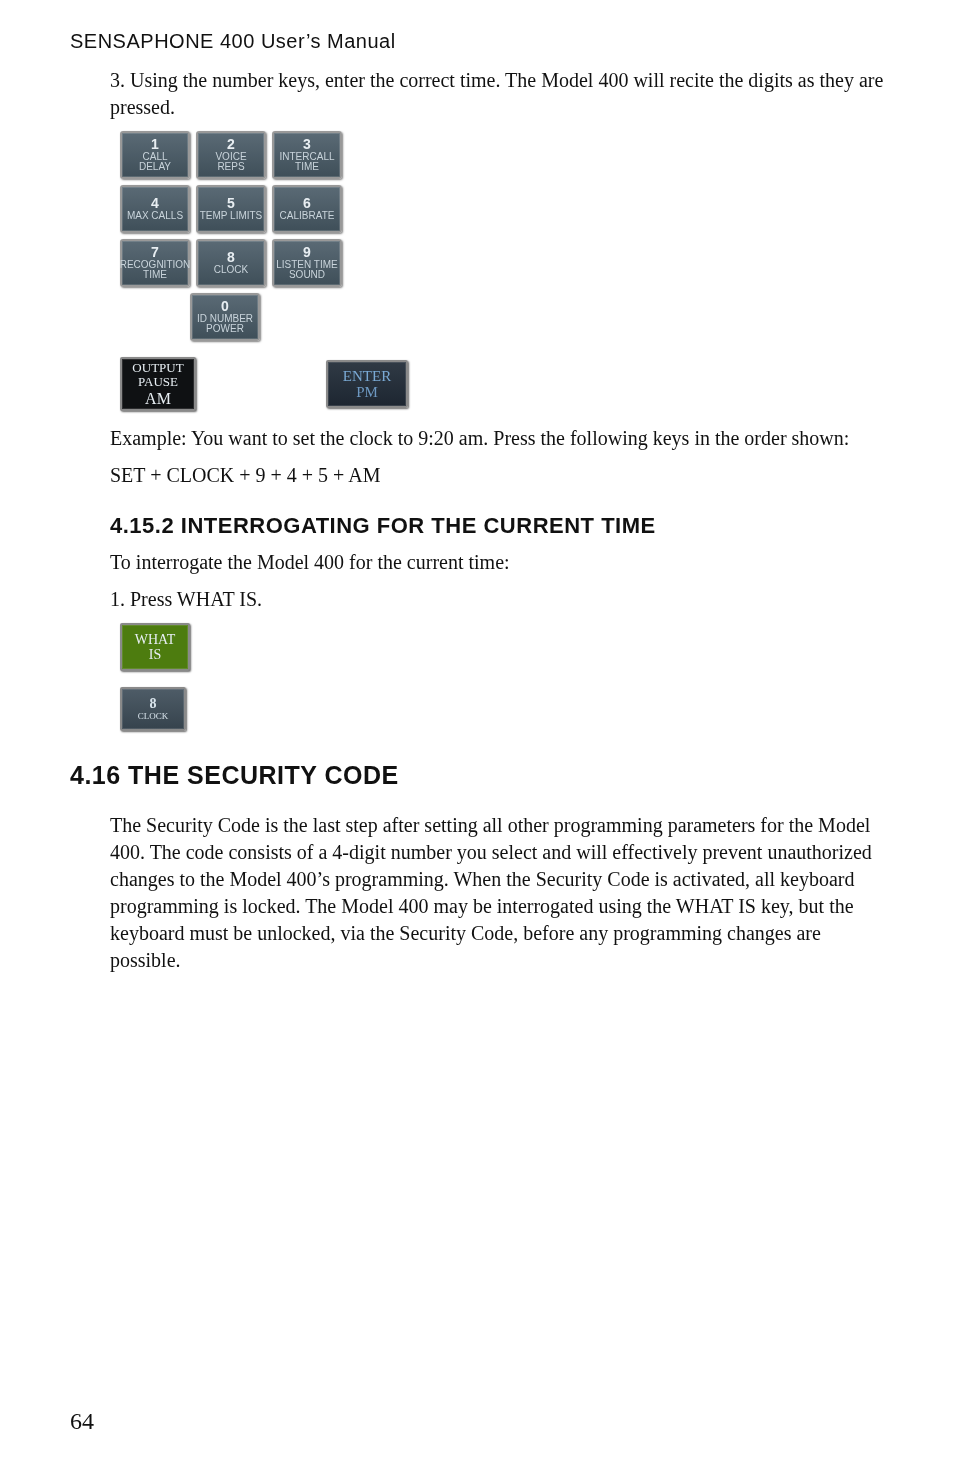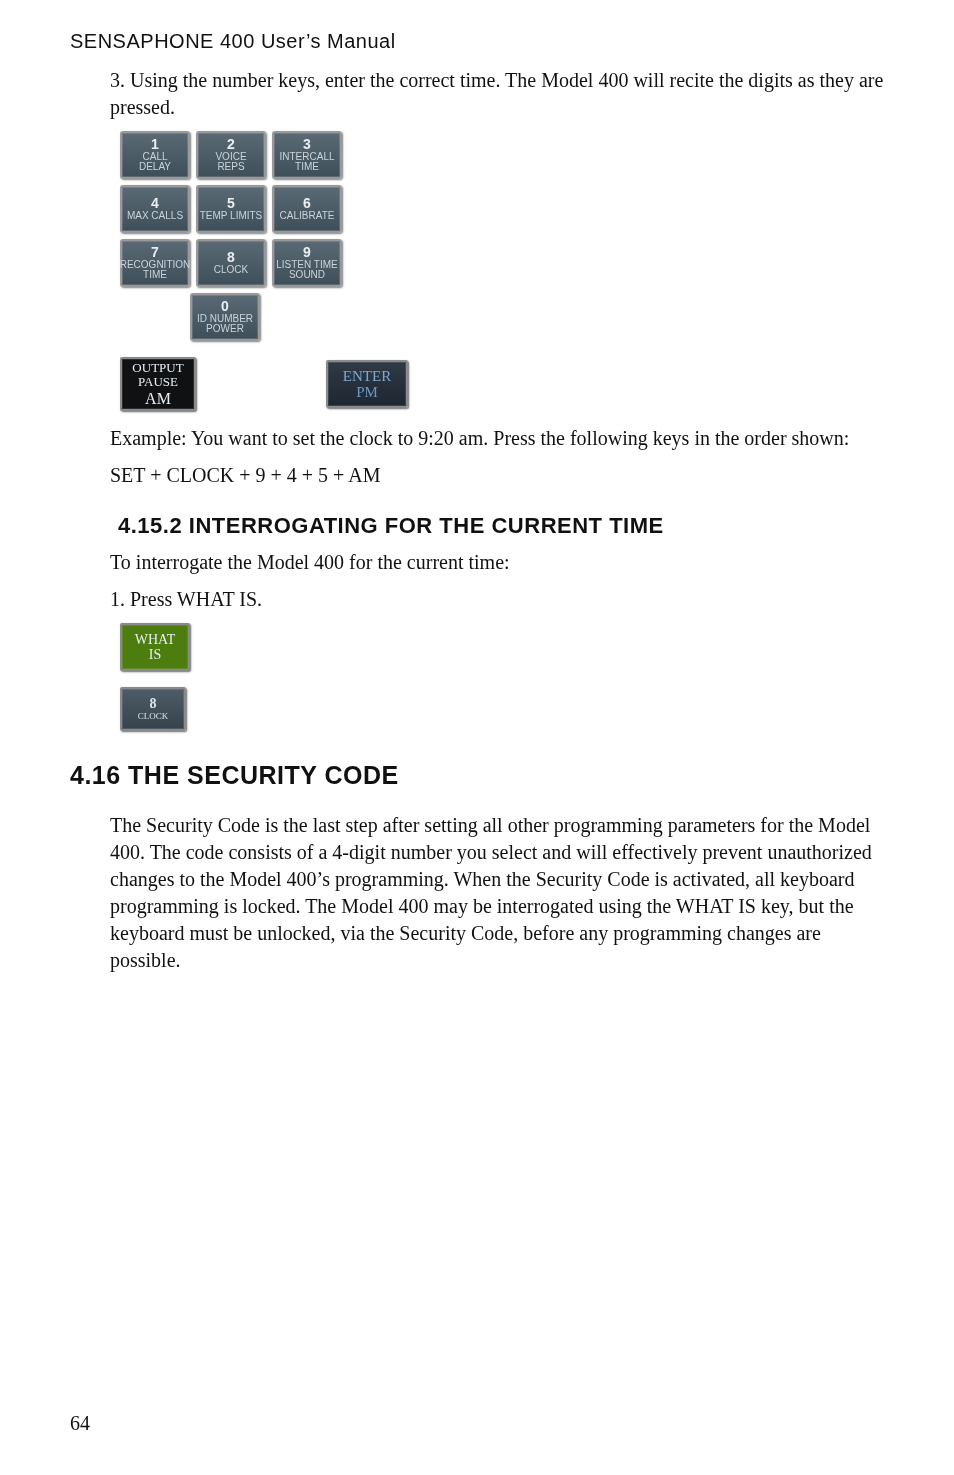--- a/index.html
+++ b/index.html
@@ -23,21 +23,21 @@
   .para {
     font-size: 20px;
     line-height: 1.35;
     margin: 5px 0 10px 0;
   }
   .section-h3 {
     font-family: "Futura", "Century Gothic", Arial, sans-serif;
     font-weight: bold;
     font-size: 22px;
     letter-spacing: 0.5px;
-    margin: 24px 0 10px 8px;
+    margin: 24px 0 10px 0;
   }
   .section-h2 {
     font-family: "Futura", "Century Gothic", Arial, sans-serif;
     font-weight: bold;
     font-size: 25px;
     letter-spacing: 0.5px;
     margin: 30px 0 22px -40px;
   }
   .keypad { margin: 10px 0 16px 10px; display: flex; flex-direction: column; gap: 6px; }
   .keypad-row { display: flex; gap: 6px; }
@@ -84,21 +84,21 @@
     width: 62px; height: 40px;
     background: linear-gradient(#4e5c67,#36434d);
     color: #d9e4ec;
   }
   .btn-small-clock .num { font-size: 14px; font-weight: bold; }
   .btn-small-clock .lab { font-size: 9px; }
   .solo { margin: 8px 0 16px 10px; }
   .page-num {
     position: absolute;
     left: 70px; bottom: 40px;
-    font-size: 20px;
+    font-size: 24px;
   }
 </style>
 </head>
 <body>
 
 <div class="header">SENSAPHONE 400 User’s Manual</div>
 
 <div class="body-block">
 
   <p class="para">3. Using the number keys, enter the correct time. The Model 400 will recite the digits as they are pressed.</p>

